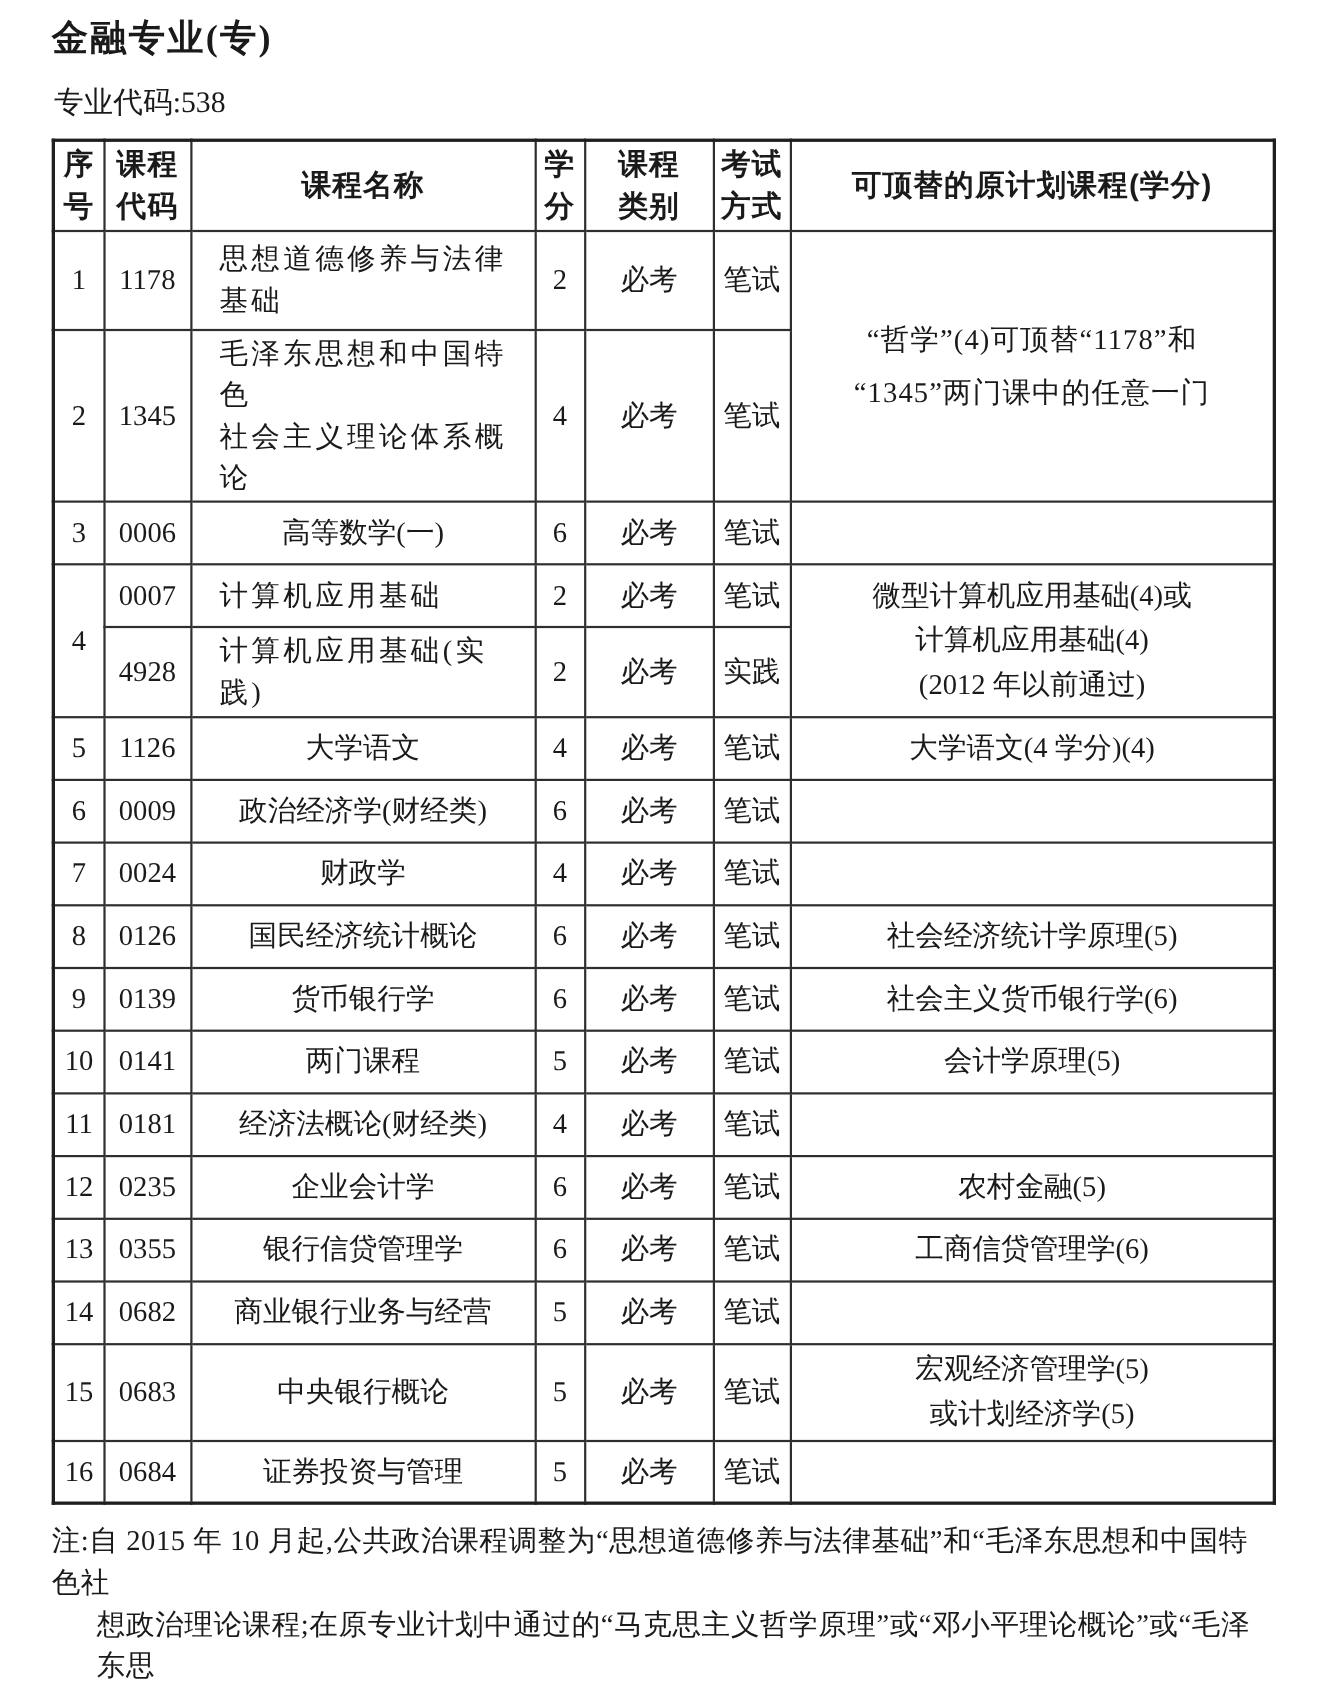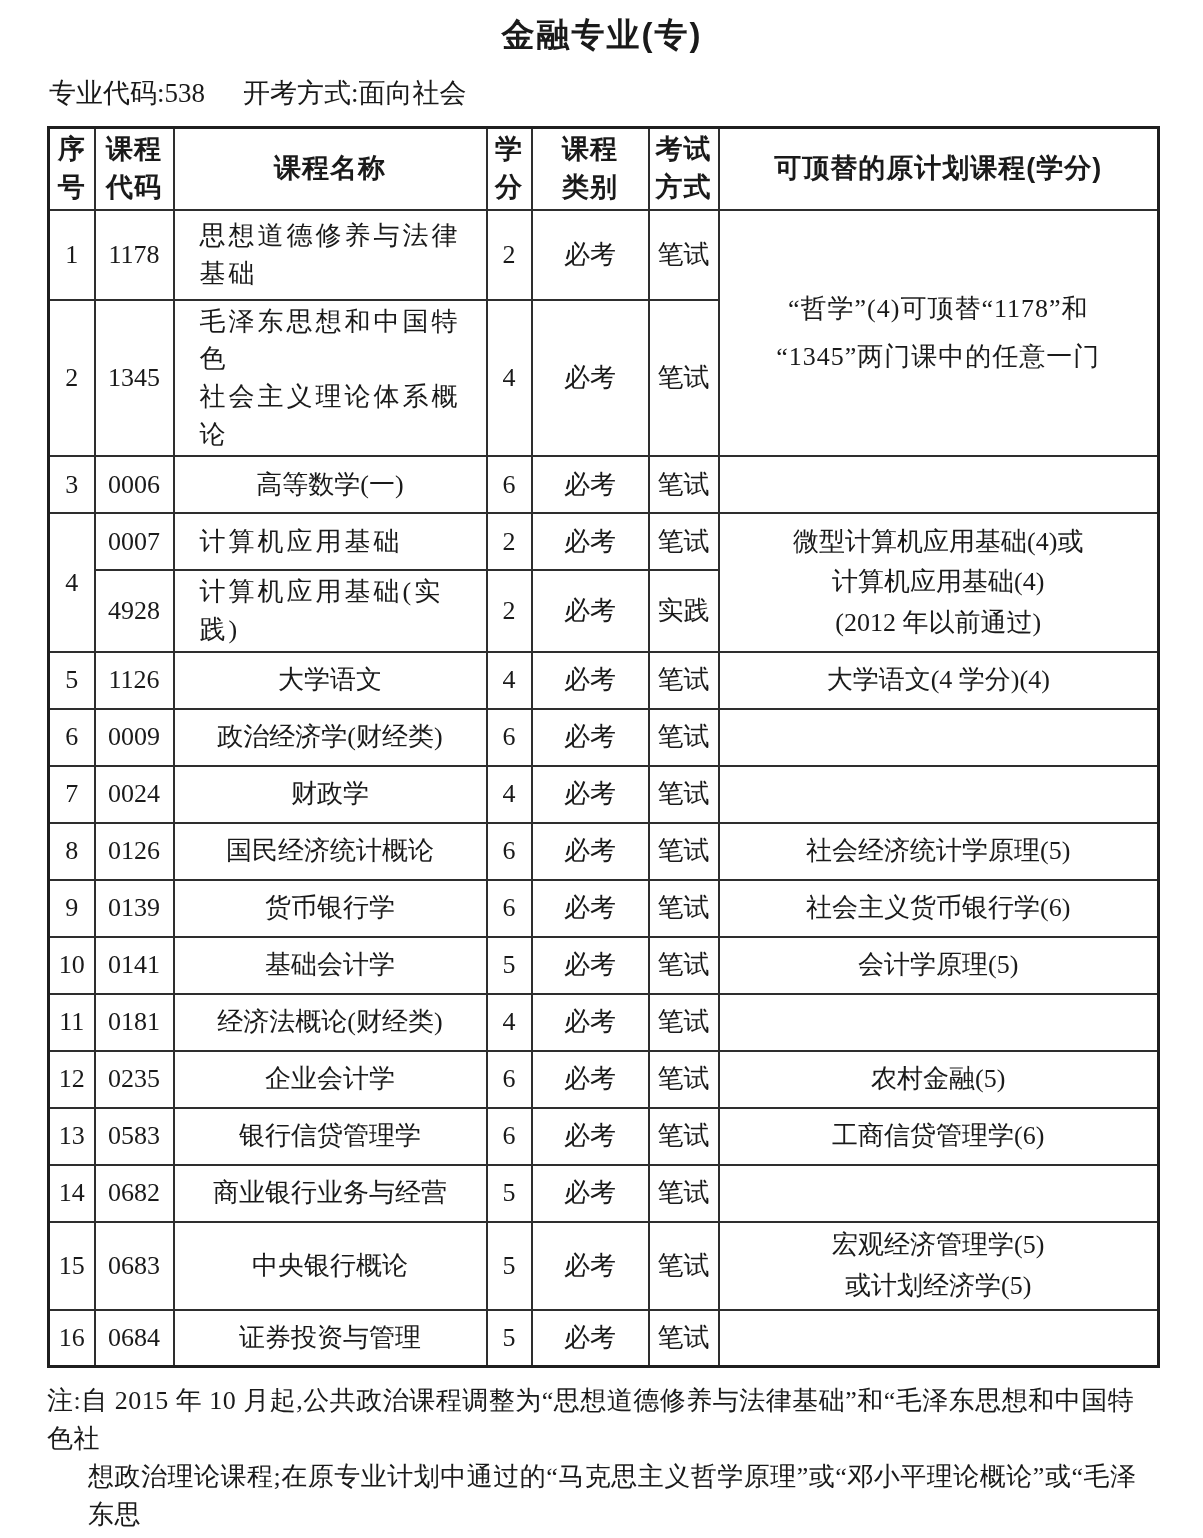--- a/index.html
+++ b/index.html
@@ -12,22 +12,22 @@
     color: #1a1a1a;
     font-family: "Liberation Serif", "DejaVu Serif", serif;
   }
   .page {
     box-sizing: border-box;
     width: 1203px;
     padding: 8px 46px 0 47px;
   }
   .doc-title {
     margin: 6px 0 20px 0;
-    text-align: center;
-    font-family: Liberation Sans, sans-serif;
+    text-align: left;
+    font-family: Liberation Serif, serif;
     font-weight: 700;
     font-size: 33px;
     line-height: 42px;
     letter-spacing: 2px;
   }
   .meta-line {
     display: flex;
     gap: 38px;
     font-size: 27px;
     line-height: 34px;
@@ -87,21 +87,20 @@
 </style>
 </head>
 <body>
 
 <div class="page">
 
   <h1 class="doc-title">金融专业(专)</h1>
 
   <div class="meta-line">
     <span>专业代码:538</span>
-    <span>开考方式:面向社会</span>
   </div>
 
   <table class="course-table">
     <colgroup>
       <col style="width:46px">
       <col style="width:79px">
       <col style="width:313px">
       <col style="width:45px">
       <col style="width:117px">
       <col style="width:70px">
@@ -212,21 +211,21 @@
         <td>0139</td>
         <td>货币银行学</td>
         <td>6</td>
         <td>必考</td>
         <td>笔试</td>
         <td>社会主义货币银行学(6)</td>
       </tr>
       <tr class="h-std">
         <td>10</td>
         <td>0141</td>
-        <td>基础会计学</td>
+        <td>两门课程</td>
         <td>5</td>
         <td>必考</td>
         <td>笔试</td>
         <td>会计学原理(5)</td>
       </tr>
       <tr class="h-std">
         <td>11</td>
         <td>0181</td>
         <td>经济法概论(财经类)</td>
         <td>4</td>
@@ -238,21 +237,21 @@
         <td>12</td>
         <td>0235</td>
         <td>企业会计学</td>
         <td>6</td>
         <td>必考</td>
         <td>笔试</td>
         <td>农村金融(5)</td>
       </tr>
       <tr class="h-std">
         <td>13</td>
-        <td>0583</td>
+        <td>0355</td>
         <td>银行信贷管理学</td>
         <td>6</td>
         <td>必考</td>
         <td>笔试</td>
         <td>工商信贷管理学(6)</td>
       </tr>
       <tr class="h-std">
         <td>14</td>
         <td>0682</td>
         <td>商业银行业务与经营</td>

